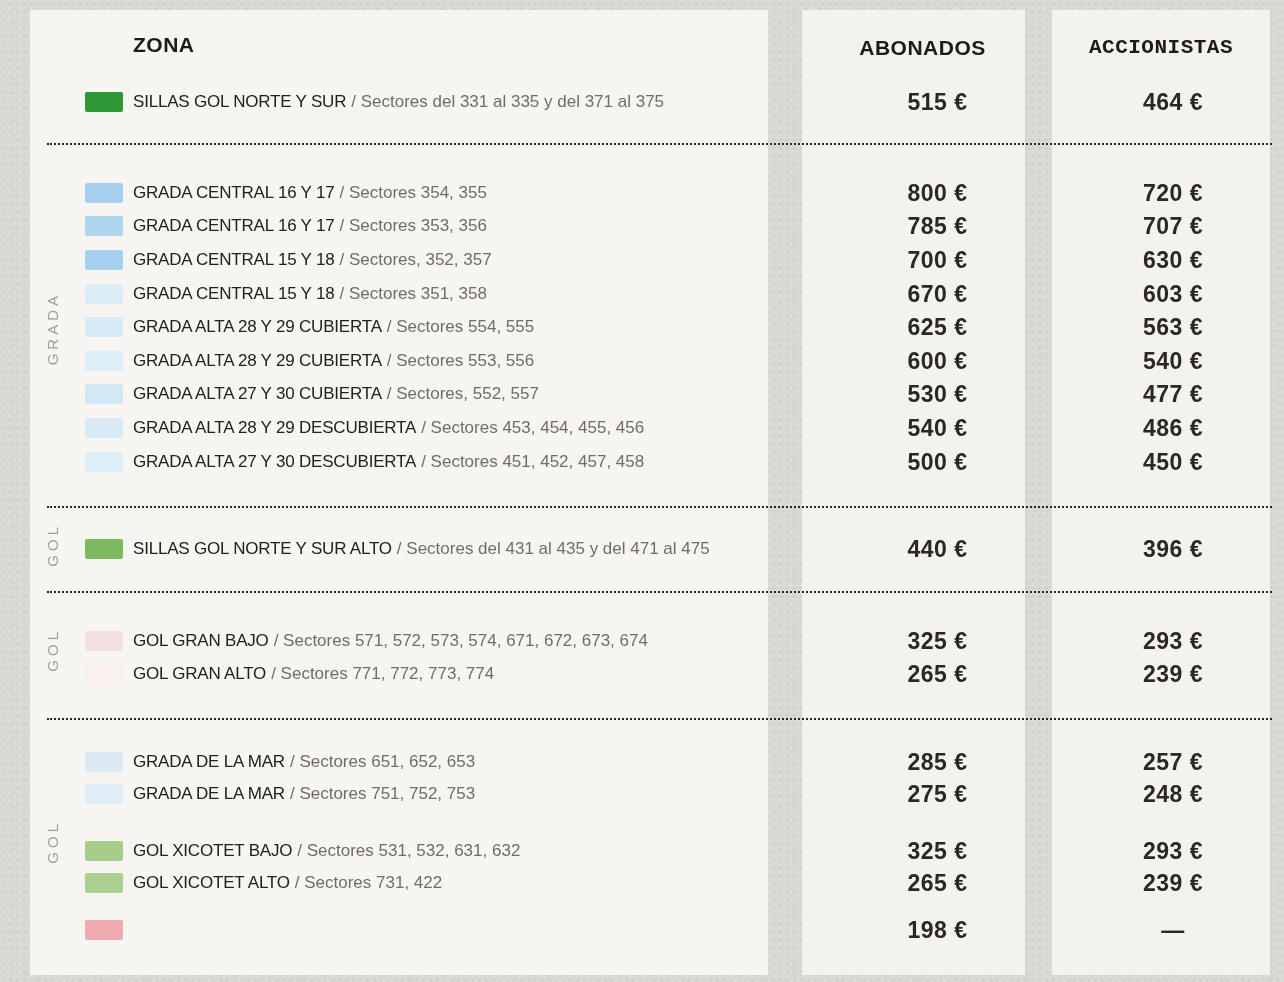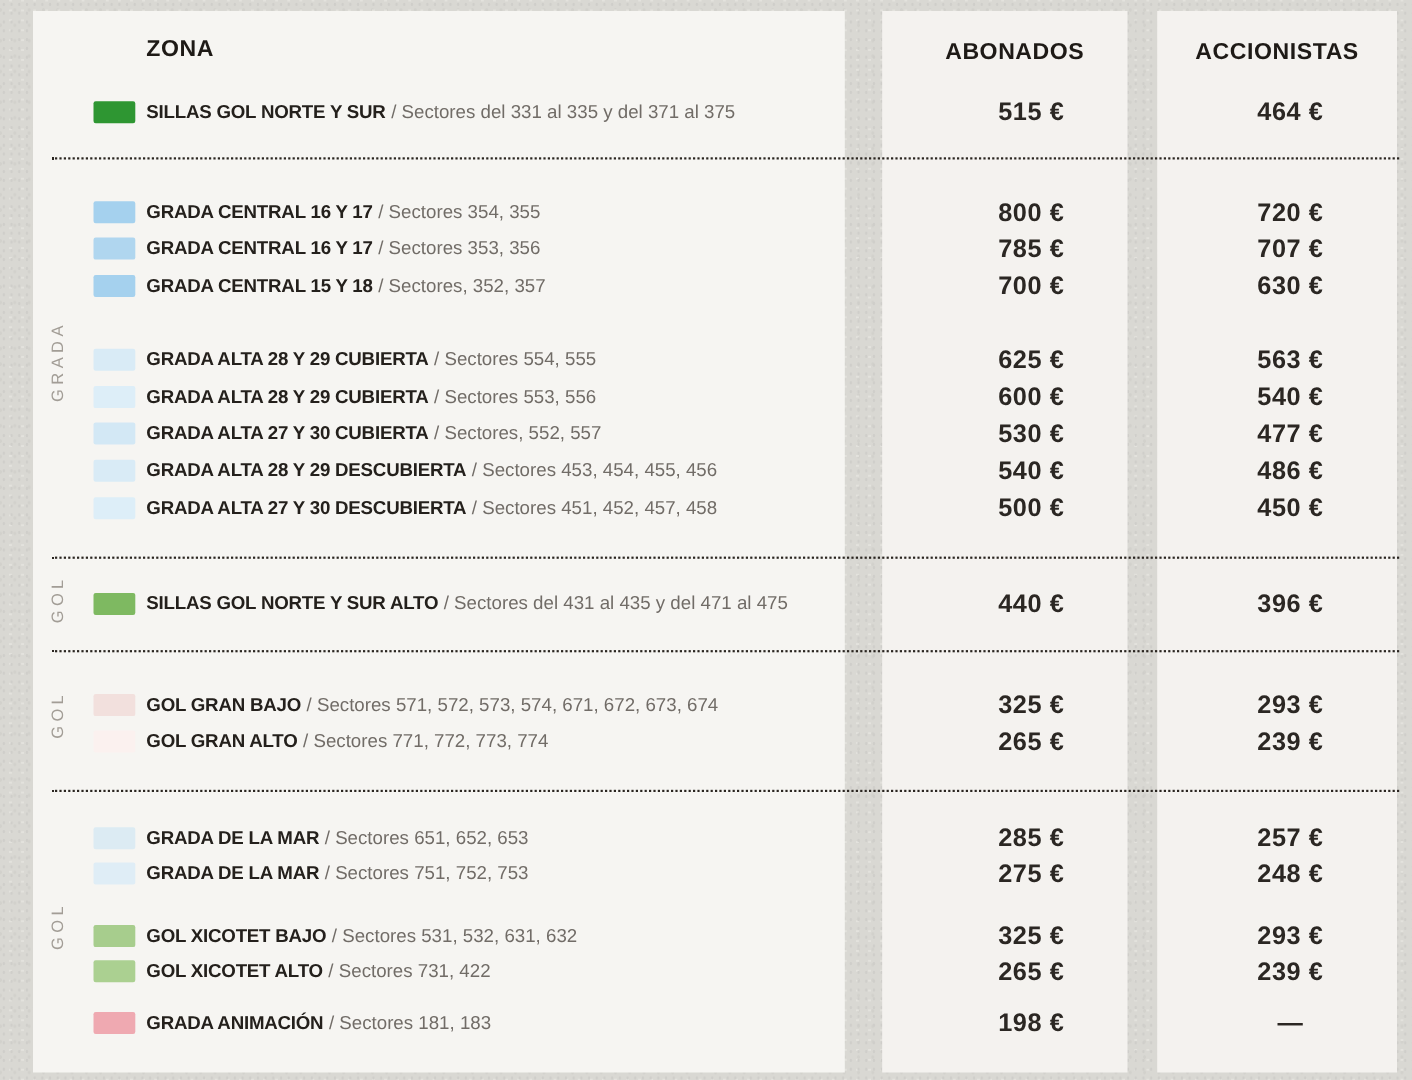--- a/index.html
+++ b/index.html
@@ -19,42 +19,42 @@
     background-position:0 0, 4px 5px, 7px 2px;
   }
   .panel { position:absolute; top:10px; height:965px; }
   .panel-left { left:30px;  width:738px; background:#f6f5f2; }
   .panel-ab   { left:802px; width:223px; background:#f4f2ef; }
   .panel-ac   { left:1052px;width:218px; background:#f4f2ef; }
 
   .hdr { position:absolute; font-weight:700; color:#1e1a16; font-size:21px; letter-spacing:0.5px; }
   .hdr-zona { left:133px; top:33px; }
   .hdr-ab   { left:802px; width:241px; top:36px; text-align:center; }
-  .hdr-ac   { left:1052px;width:218px; top:36px; text-align:center; }
+  .hdr-ac   { left:1052px;width:218px; top:36px; text-align:center;font-family:Liberation Mono, monospace; }
 
   .sep { position:absolute; left:47px; width:1225px; height:0; border-top:2px dotted #2a2520; }
   .sep-1 { top:143px; } .sep-2 { top:506px; } .sep-3 { top:591px; } .sep-4 { top:718px; }
 
   .rail {
     position:absolute; left:44px;
     writing-mode:vertical-rl; transform:rotate(180deg);
     color:#a29d96; font-size:15px; letter-spacing:4px; font-weight:400;
   }
   .rail-grada { top:292px; } .rail-gol1 { top:523px; } .rail-gol2 { top:628px; } .rail-gol3 { top:820px; }
 
   .row { position:absolute; left:0; width:1284px; height:34px; }
   .swatch {
     position:absolute; left:85px; top:50%; margin-top:-10px;
     width:38px; height:20px; border-radius:2px; background:#ccc;
   }
   .zone-text {
     position:absolute; left:133px; top:50%; transform:translateY(-50%);
     white-space:nowrap; font-size:17px;
   }
-  .zone-name { font-weight:700; color:#24201c; letter-spacing:-0.2px; }
+  .zone-name { font-weight:400; color:#24201c; letter-spacing:-0.2px; }
   .zone-sectors { font-weight:400; color:#716c67; margin-left:5px; }
   .price {
     position:absolute; top:50%; transform:translateY(-50%);
     font-size:23px; font-weight:600; color:#2b2723; letter-spacing:0.5px;
     text-align:center; white-space:nowrap;padding-left:24px;
   }
   .price-ab { left:802px; width:223px; }
   .price-ac { left:1052px; width:194px; }
 
   .r1  { top:85px; }  .r2  { top:176px; } .r3  { top:209px; } .r4  { top:243px; }
@@ -107,20 +107,26 @@
     <span class="price price-ac">707 €</span>
   </div>
 
   <div class="row r4">
     <span class="swatch" style="background-color: rgb(165, 209, 238);"></span>
     <span class="zone-text"><span class="zone-name">GRADA CENTRAL 15 Y 18</span><span class="zone-sectors">/ Sectores, 352, 357</span></span>
     <span class="price price-ab">700 €</span>
     <span class="price price-ac">630 €</span>
   </div>
 
+  <div class="row r5">
+    <span class="swatch" style="background-color: rgb(219, 236, 247);"></span>
+    <span class="zone-text"><span class="zone-name">GRADA CENTRAL 15 Y 18</span><span class="zone-sectors">/ Sectores 351, 358</span></span>
+    <span class="price price-ab">670 €</span>
+    <span class="price price-ac">603 €</span>
+  </div>
 
   <div class="row r6">
     <span class="swatch" style="background-color: rgb(217, 235, 246);"></span>
     <span class="zone-text"><span class="zone-name">GRADA ALTA 28 Y 29 CUBIERTA</span><span class="zone-sectors">/ Sectores 554, 555</span></span>
     <span class="price price-ab">625 €</span>
     <span class="price price-ac">563 €</span>
   </div>
 
   <div class="row r7">
     <span class="swatch" style="background-color: rgb(221, 238, 248);"></span>
@@ -194,18 +200,17 @@
 
   <div class="row r17">
     <span class="swatch" style="background-color: rgb(171, 208, 145);"></span>
     <span class="zone-text"><span class="zone-name">GOL XICOTET ALTO</span><span class="zone-sectors">/ Sectores 731, 422</span></span>
     <span class="price price-ab">265 €</span>
     <span class="price price-ac">239 €</span>
   </div>
 
   <div class="row r18">
     <span class="swatch" style="background-color: rgb(239, 169, 177);"></span>
-    <span class="zone-text"><span class="zone-name">GRADA ANIMACIÓN</span><span class="zone-sectors">/ Sectores 181, 183</span></span>
     <span class="price price-ab">198 €</span>
     <span class="price price-ac">—</span>
   </div>
 
 </div>
 
 </body></html>

